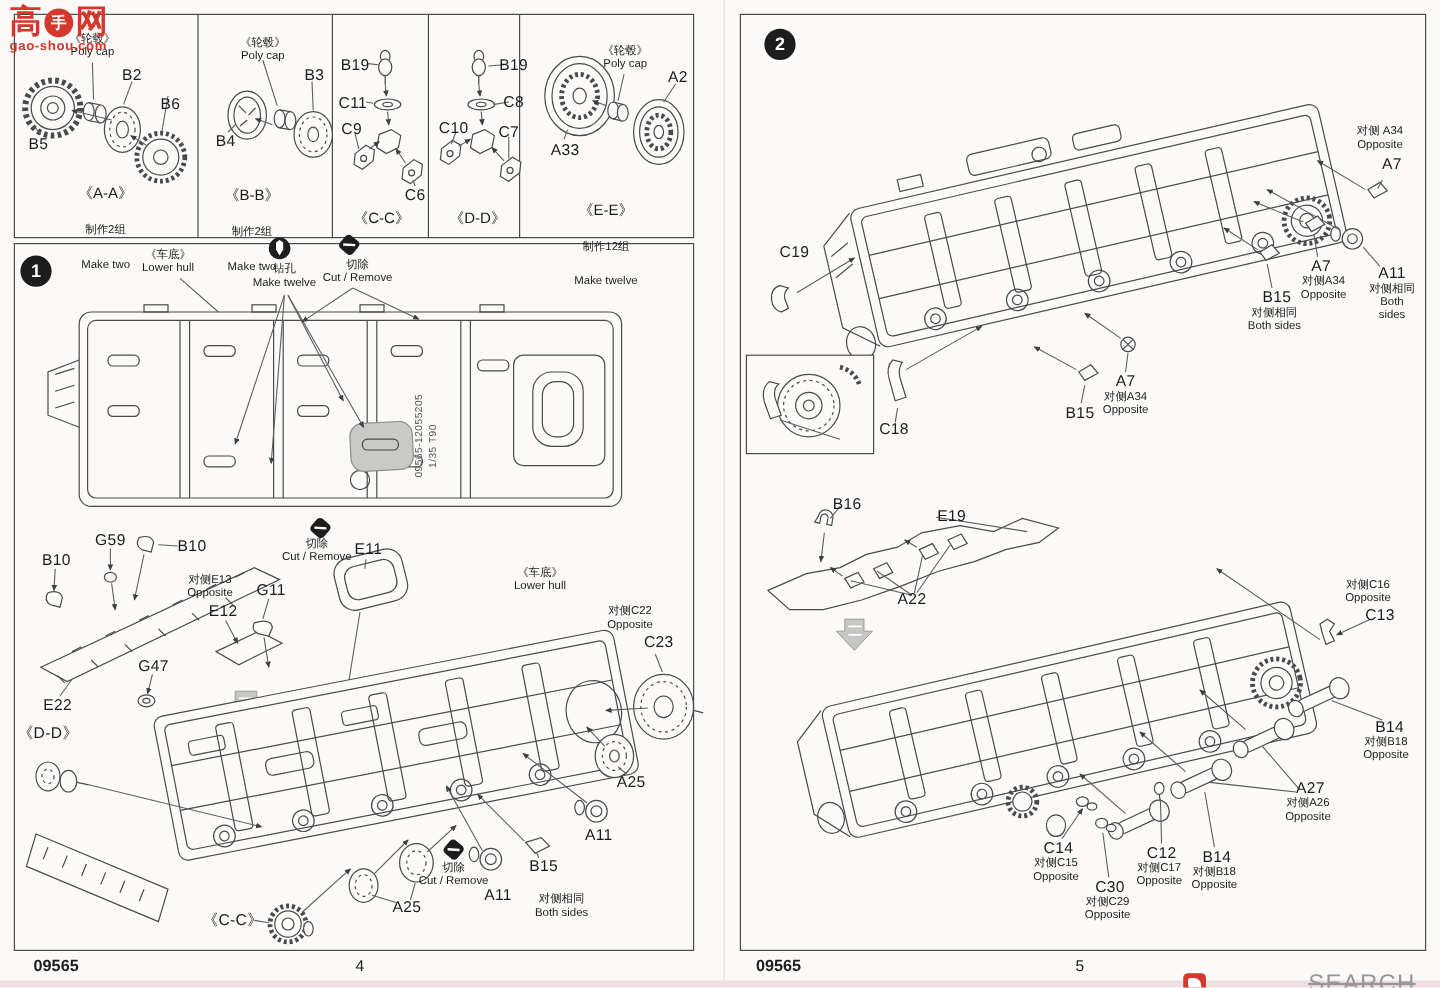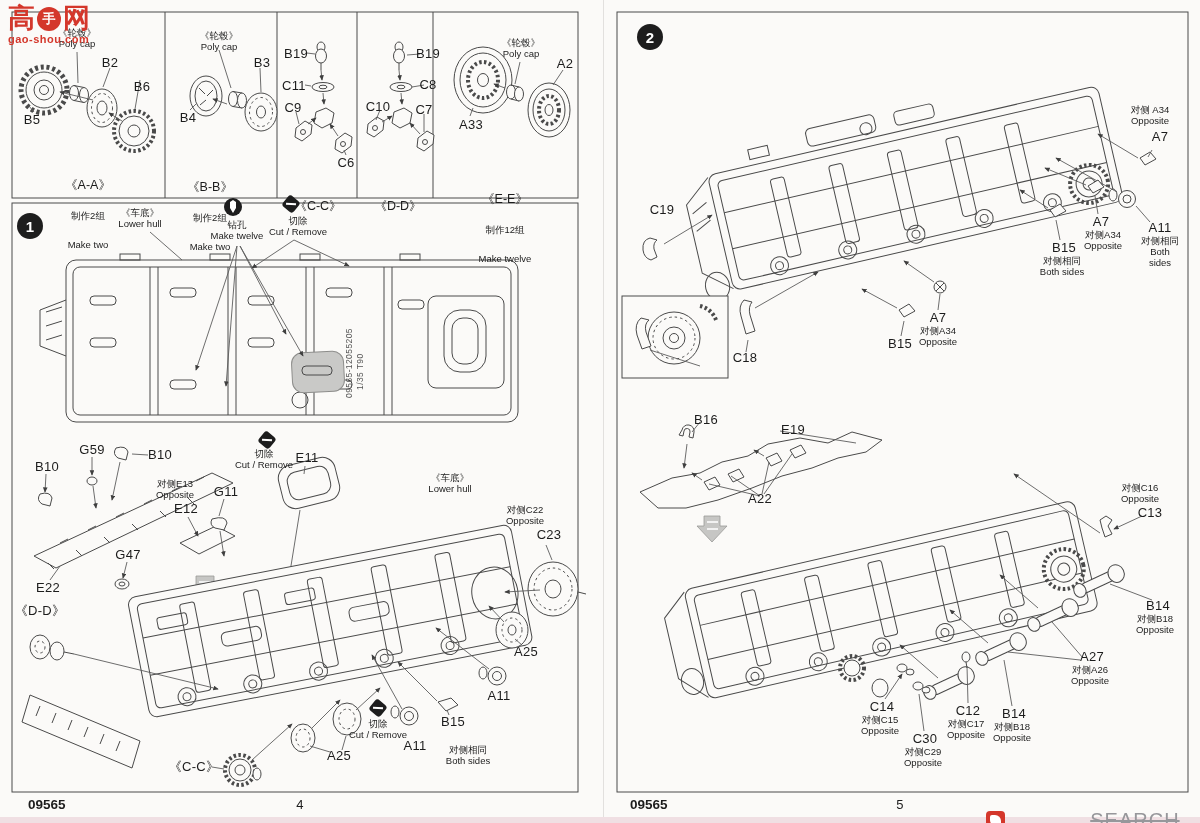--- a/index.html
+++ b/index.html
@@ -13,21 +13,21 @@
   .t5{stroke:#4a4a4a;fill:none;stroke-width:5;stroke-dasharray:3 2.8;}
   .t4{stroke:#4a4a4a;fill:none;stroke-width:4;stroke-dasharray:2.5 2.4;}
   .dsh{stroke:#4a4a4a;fill:none;stroke-width:1;stroke-dasharray:2.5 3;}
   .hl{fill:#c9c9c7;stroke:#8d8d8b;stroke-width:1;}
   .ga{fill:#c6c6c4;stroke:#9a9a98;stroke-width:0.8;}
   .mark{font-size:8.5px;fill:#555;letter-spacing:0.4px;font-family:"Liberation Sans",sans-serif;}
   .lbl{position:absolute;transform:translateX(-50%);text-align:center;
        white-space:pre-line;line-height:1.15;z-index:3;}
   .part{font-size:13px;letter-spacing:0.3px;}
   .note{font-size:9.5px;}
-  .cap{font-size:12.5px;margin-top:24px;}
+  .cap{font-size:12.5px;}
   .capnote{font-size:9.5px;}
   .step-badge{position:absolute;width:26px;height:26px;border-radius:50%;
        background:#1d1d1d;color:#fff;font-size:15px;font-weight:bold;
        display:flex;align-items:center;justify-content:center;z-index:3;}
   .kit{position:absolute;font-size:13.5px;font-weight:bold;z-index:3;}
   .wm-gs{position:absolute;left:8px;top:5px;z-index:4;}
   .wm-gs .row{display:flex;align-items:center;gap:2px;}
   .wm-gs .ch{font-size:27px;font-weight:bold;color:#d4372b;line-height:1;}
   .wm-gs .badge{width:24px;height:24px;border-radius:50%;background:#d4372b;
        color:#fff;font-size:13px;font-weight:bold;display:flex;

